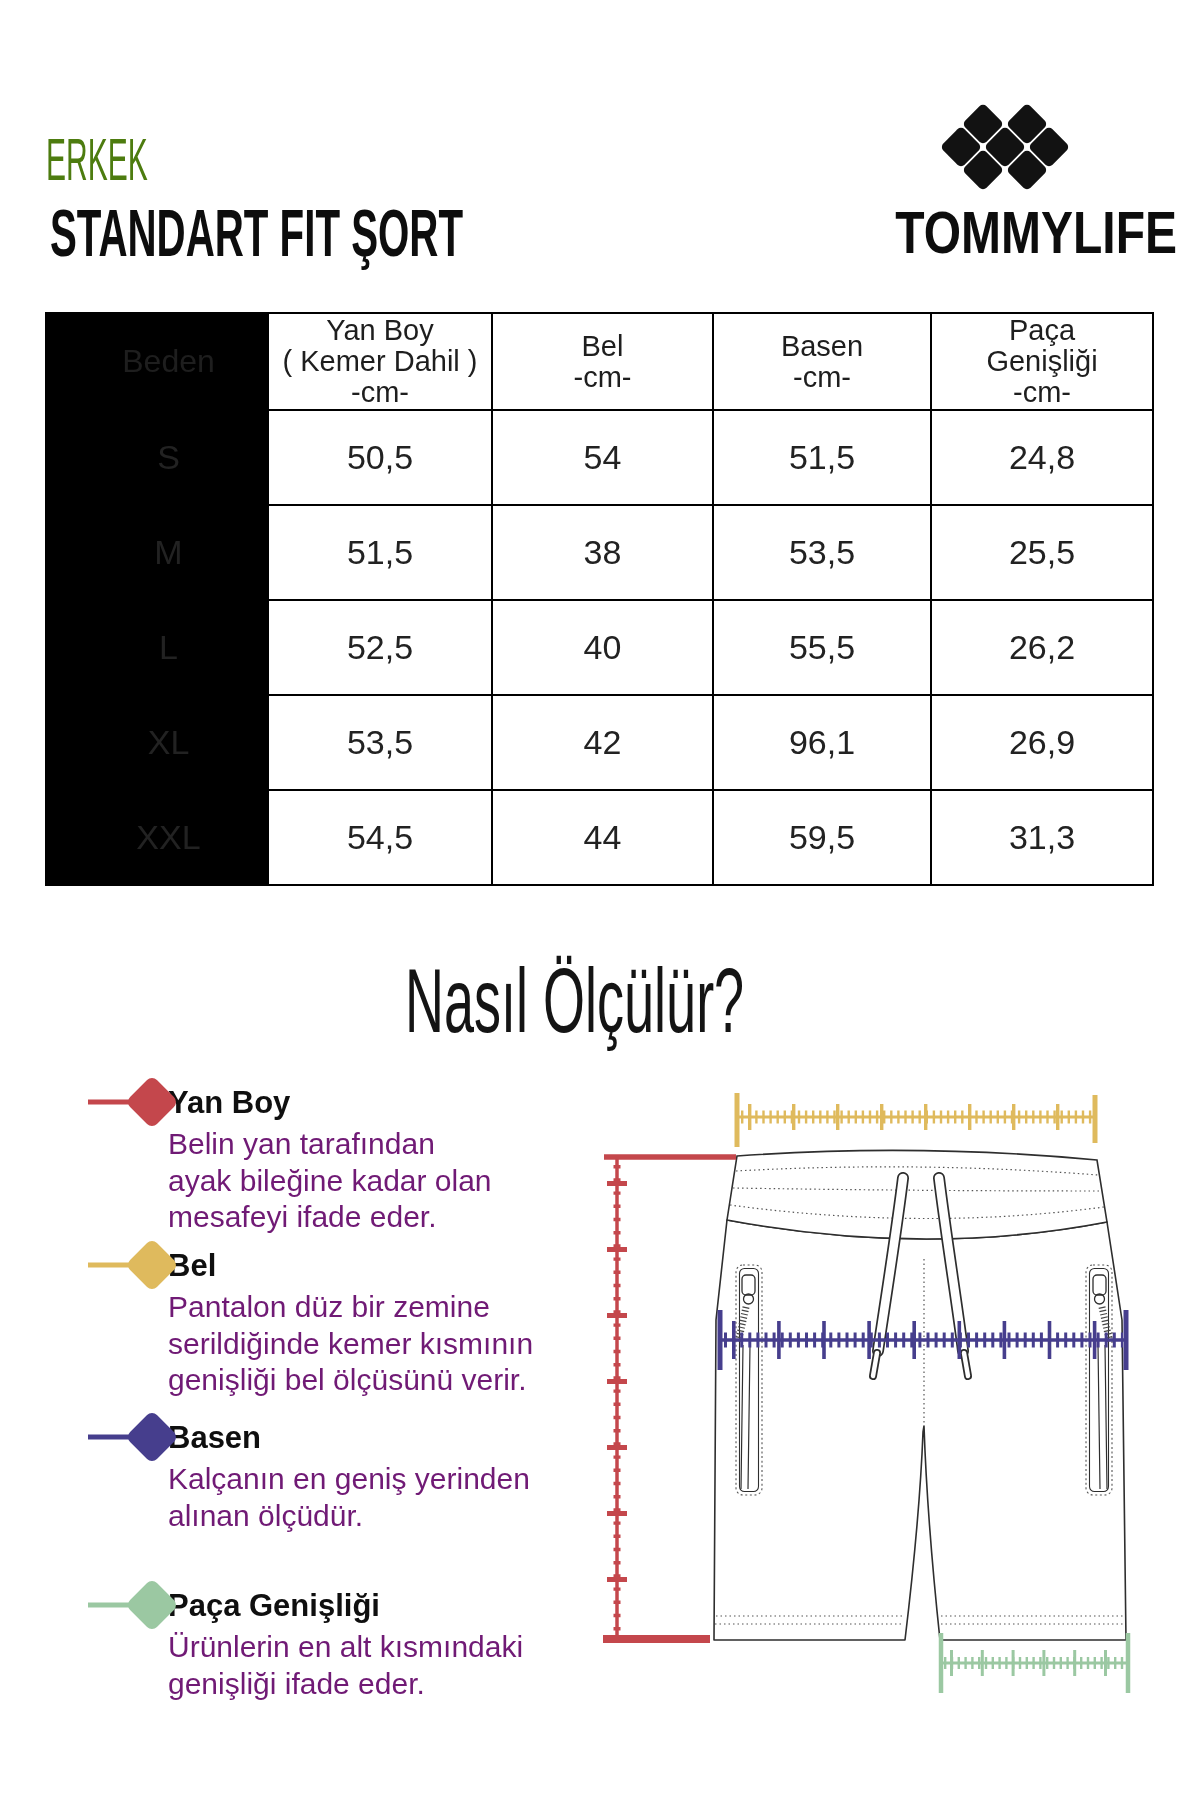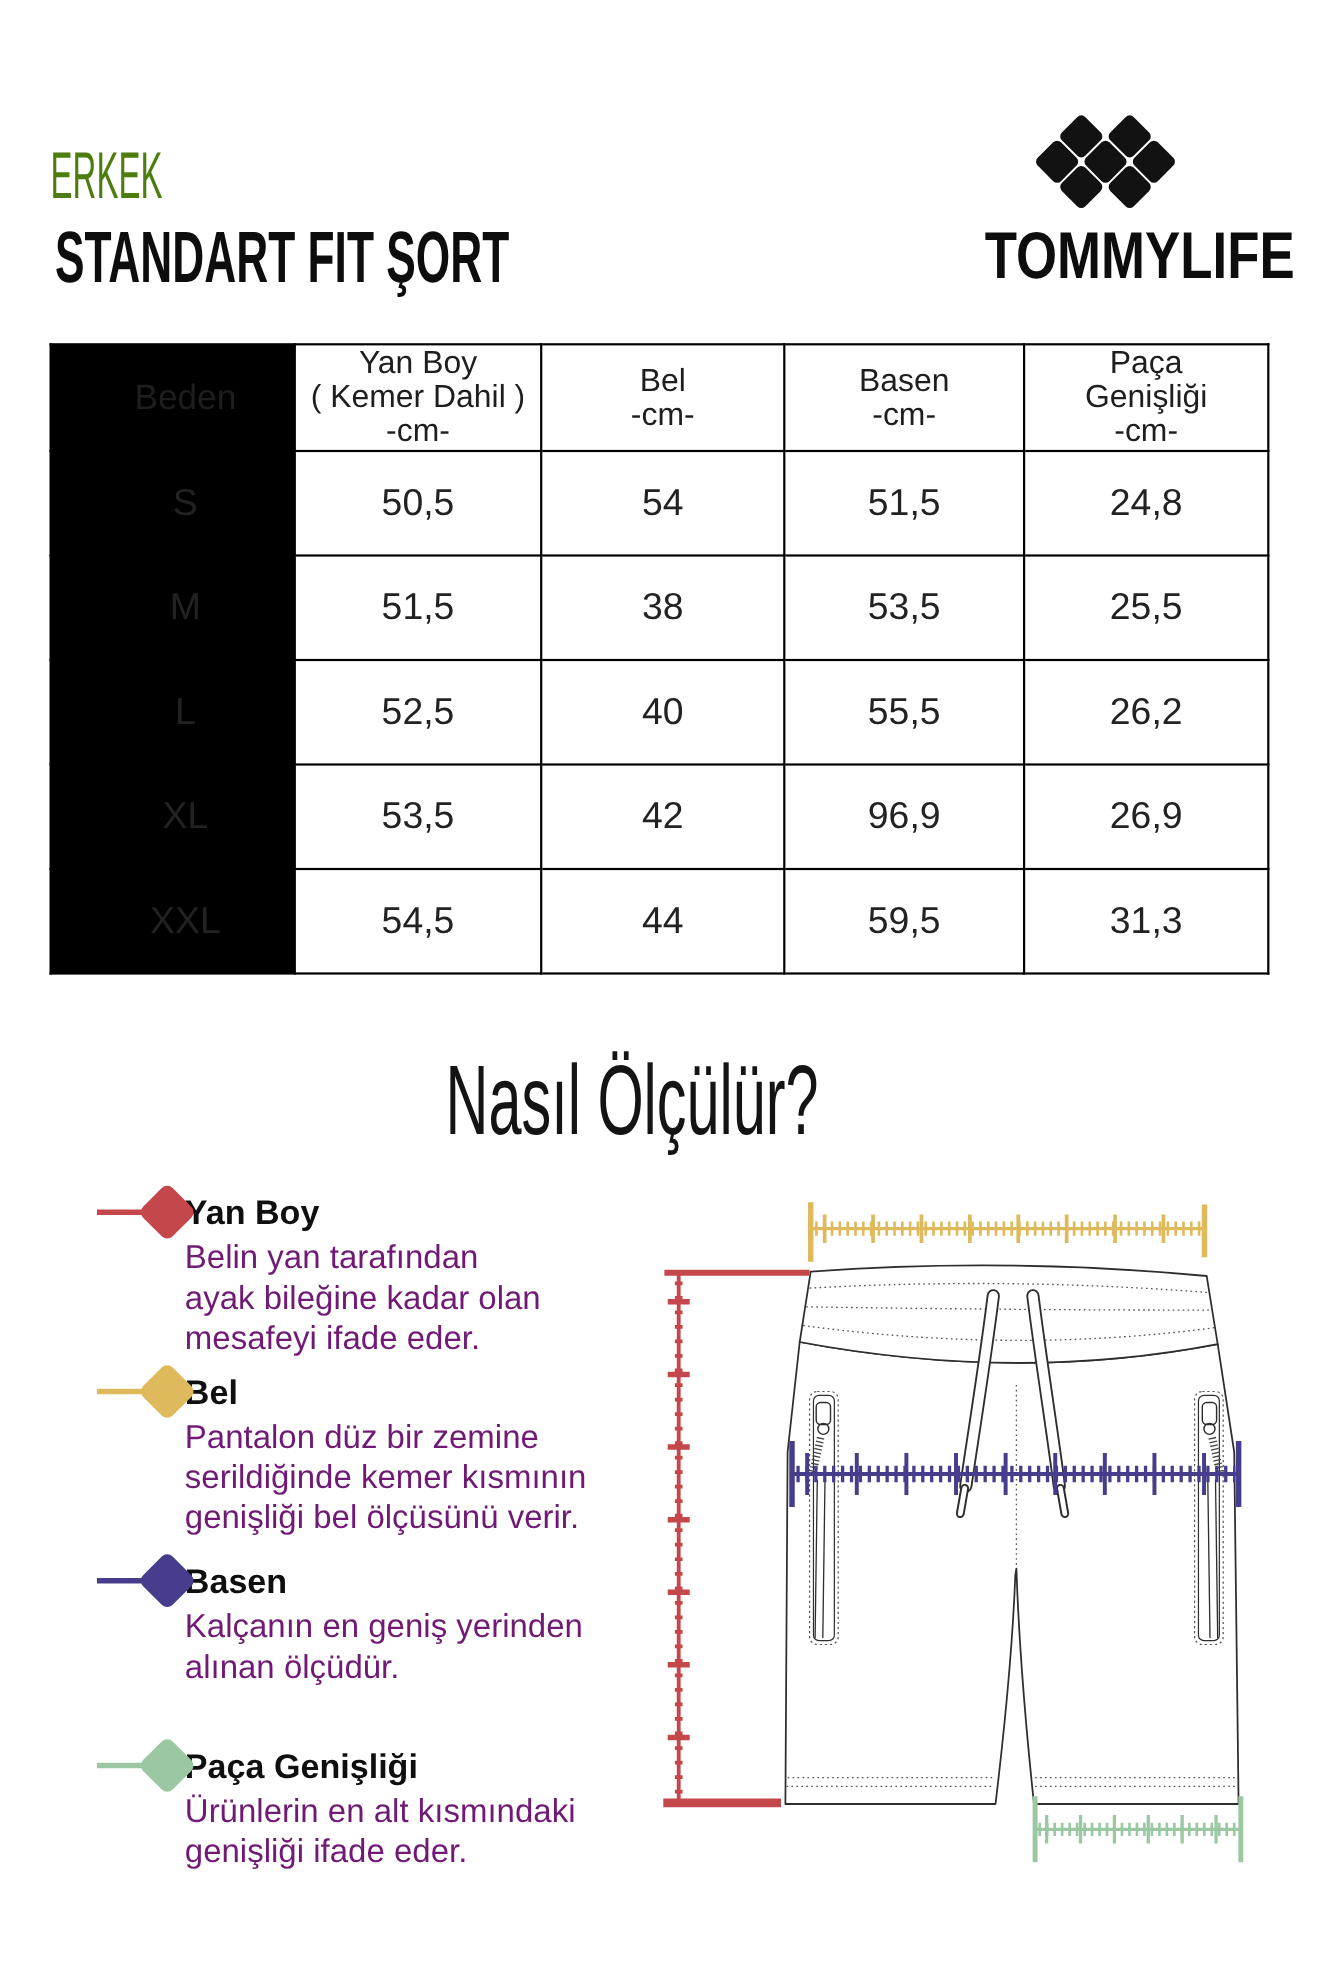--- a/index.html
+++ b/index.html
@@ -115,21 +115,21 @@
       <td class="dark">L</td>
       <td>52,5</td>
       <td>40</td>
       <td>55,5</td>
       <td>26,2</td>
     </tr>
     <tr class="row">
       <td class="dark">XL</td>
       <td>53,5</td>
       <td>42</td>
-      <td>96,9</td>
+      <td>96,1</td>
       <td>26,9</td>
     </tr>
     <tr class="row">
       <td class="dark">XXL</td>
       <td>54,5</td>
       <td>44</td>
       <td>59,5</td>
       <td>31,3</td>
     </tr>
   </tbody>

